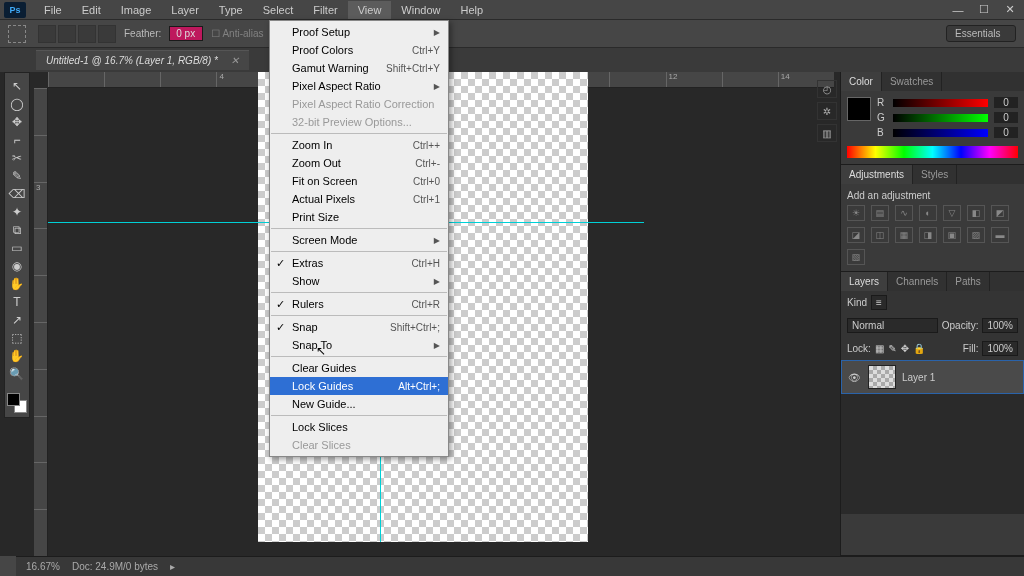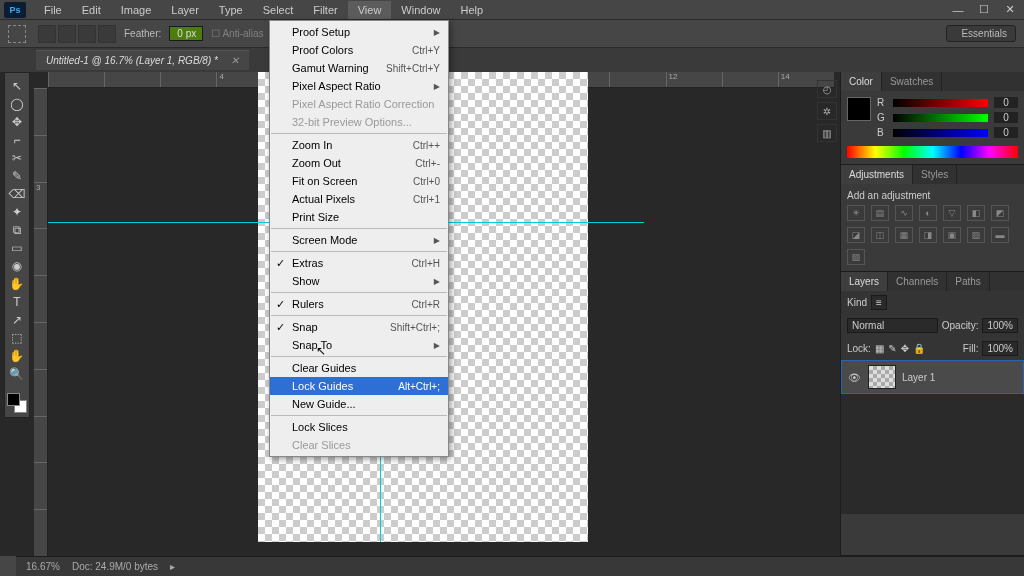--- a/index.html
+++ b/index.html
@@ -3,24 +3,24 @@
 <meta charset="utf-8">
 <style>
 * { margin: 0; padding: 0; box-sizing: border-box; user-select: none; }
 body { font-family: "Segoe UI", Tahoma, sans-serif; font-size: 11px; color: #ccc; background: #464646; width: 1024px; height: 576px; overflow: hidden; position: relative; }
 .menubar { height: 20px; background: #464646; display: flex; align-items: center; padding: 0 4px; border-bottom: 1px solid #2a2a2a; }
 .ps-logo { width: 22px; height: 16px; background: #0a1e33; color: #3fa9f5; font-weight: bold; font-size: 9px; display: flex; align-items: center; justify-content: center; border-radius: 2px; margin-right: 8px; }
 .menubar .menu-item { padding: 3px 10px; cursor: default; }
 .menubar .menu-item.open { background: #5c5c5c; }
 .winctrls { margin-left: auto; display: flex; gap: 6px; }
 .winctrls span { width: 20px; height: 12px; display: flex; align-items: center; justify-content: center; color: #ccc; font-size: 11px; }
-.optbar { height: 28px; background: #464646; border-bottom: 1px solid #2a2a2a; display: flex; align-items: center; padding: 0 8px; gap: 8px; color: #bbb; font-size: 10px; text-align: right; }
+.optbar { height: 28px; background: #464646; border-bottom: 1px solid #2a2a2a; display: flex; align-items: center; padding: 0 8px; gap: 8px; color: #bbb; font-size: 10px; }
 .optbar .tool-icon { width: 18px; height: 18px; border: 1px dashed #888; }
 .optbar .btn { padding: 2px 8px; background: #3a3a3a; border: 1px solid #222; border-radius: 3px; }
-.optbar .field { background: #4d7c0f; color: #ddd; padding: 1px 6px; border: 1px solid #1a1a1a; min-width: 34px; display: inline-block; }
+.optbar .field { background: #be185d; color: #ddd; padding: 1px 6px; border: 1px solid #1a1a1a; min-width: 34px; display: inline-block; }
 .optbar .spacer { flex: 1; }
 .mini-icons { display:flex; gap:2px; margin-left:4px;}
 .mini-icons div{ width:18px; height:18px; border:1px solid #333; background:#3a3a3a; }
 .tabrow { height: 24px; background: #3a3a3a; display: flex; align-items: center; padding-left: 36px; }
 .doc-tab { background: #464646; padding: 4px 10px; font-size: 10px; color: #ddd; border-top: 1px solid #555; font-style: italic; }
 .doc-tab .x { margin-left: 10px; color: #999; }
 .workspace { position: absolute; top: 72px; bottom: 20px; left: 0; right: 0; background: #282828; }
 .toolbox { position: absolute; left: 4px; top: 0; width: 26px; background: #464646; border: 1px solid #222; padding: 4px 0; display: flex; flex-direction: column; align-items: center; gap: 4px; }
 .toolbox .tool { width: 20px; height: 18px; display: flex; align-items: center; justify-content: center; color: #ccc; font-size: 12px; }
 .toolbox .swatch { width: 20px; height: 20px; position: relative; margin-top: 6px; }

